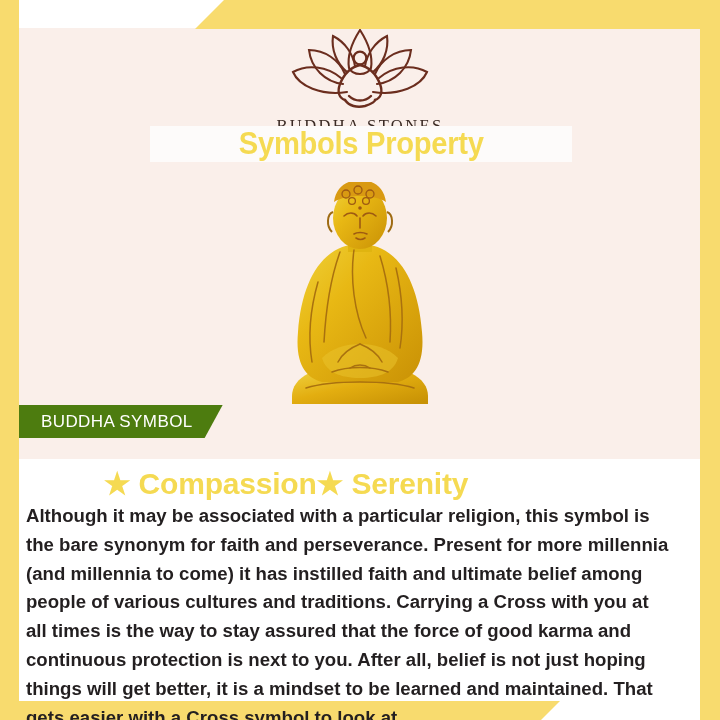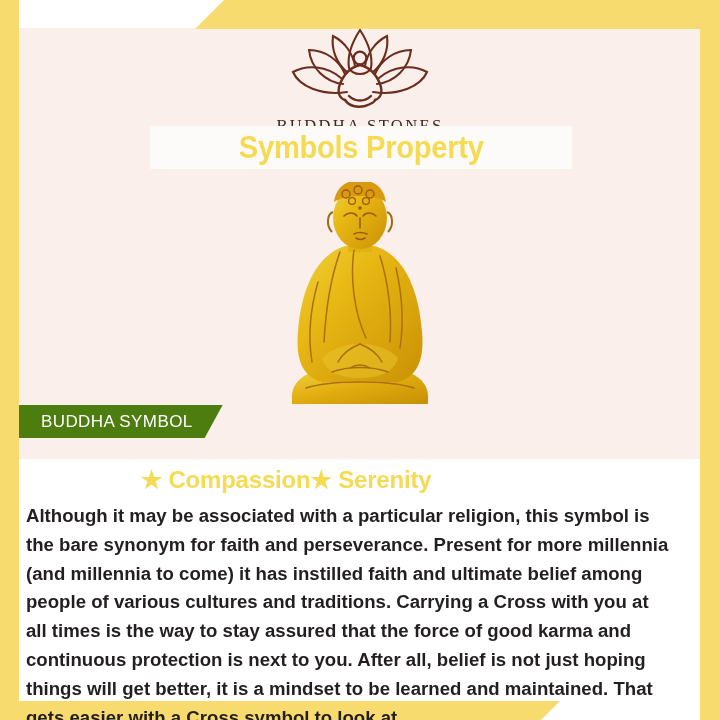--- a/index.html
+++ b/index.html
@@ -78,21 +78,21 @@
     font-size:16.5px;
     letter-spacing:2.4px;
     color:#3a2a24;
     text-align:center;
   }
 
   
   .title-banner {
     position:absolute;
     left:150px; top:126px;
-    width:422px; height:43px;
+    width:422px; height:36px;
     background:#fdfbfa;
     display:flex;
     align-items:center;
     justify-content:center;
   }
   .title-text {
     font-family:"Liberation Sans Narrow","Liberation Sans", sans-serif;
     font-weight:bold;
     font-size:31px;
     letter-spacing:-0.3px;
@@ -128,21 +128,21 @@
   }
 
   
   .headline {
     position:absolute;
     left:0; top:466px;
     width:572px;
     text-align:center;
     font-family:"Liberation Sans Narrow","Liberation Sans", sans-serif;
     font-weight:bold;
-    font-size:24px;
+    font-size:30px;
     color:#f5da52;
     letter-spacing:-0.2px;
     white-space:nowrap;
   }
 
   
   .body-copy {
     position:absolute;
     left:26px; top:502px;
     width:666px;

